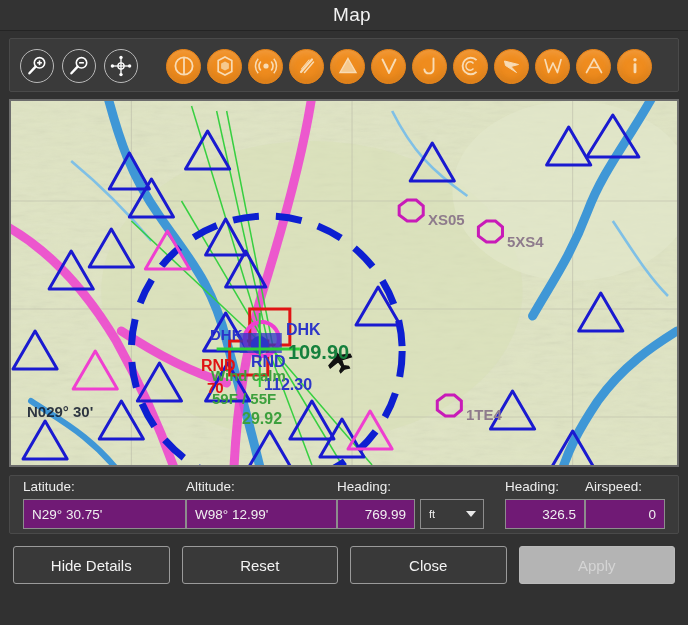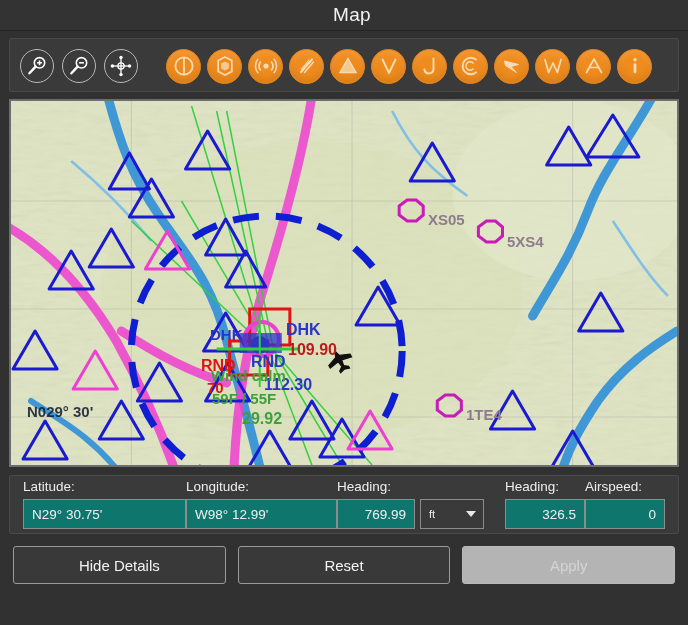--- a/index.html
+++ b/index.html
@@ -71,21 +71,21 @@
     border-radius: 2px;
     padding: 9px 13px 4px 13px;
     display: flex; align-items: flex-end; gap: 0;
     height: 59px;
   }
   .field { display: flex; flex-direction: column; }
   .field .lbl {
     color: #ededed; font-size: 13.5px; margin-bottom: 5px; white-space: nowrap;
   }
   .txtbox {
-    background: #0f766e;
+    background: #701a75;
     border: 1px solid #8d8d8d;
     color: #f0f0f0;
     font-size: 13.5px;
     height: 30px;
     padding: 0 8px;
     line-height: 28px;
     font-family: "Liberation Sans", sans-serif;
   }
   .txtbox.right { text-align: right; }
   .f-lat  { width: 163px; }
@@ -381,42 +381,42 @@
     </svg>
 
     <div style="position:absolute; inset:0; pointer-events:none;">
       <span class="m-label" style="position:absolute; left:16px; top:302px; font-size:15px; color:#0f172a; opacity:.85;">N029° 30'</span>
 
       <span class="m-label" style="position:absolute; left:417px; top:110px; font-size:15px; color:#8e7b8c;">XS05</span>
       <span class="m-label" style="position:absolute; left:496px; top:132px; font-size:15px; color:#8e7b8c;">5XS4</span>
       <span class="m-label" style="position:absolute; left:455px; top:305px; font-size:15px; color:#8e7b8c;">1TE4</span>
 
       <span class="m-label" style="position:absolute; left:275px; top:220px; font-size:16px; color:#2c35c8;">DHK</span>
-      <span class="m-label" style="position:absolute; left:277px; top:240px; font-size:16px; color:#b91c1c;">109.90</span>
+      <span class="m-label" style="position:absolute; left:277px; top:240px; font-size:20px; color:#15803d;">109.90</span>
       <span class="m-label" style="position:absolute; left:253px; top:275px; font-size:16px; color:#2c35c8;">112.30</span>
       <span class="m-label" style="position:absolute; left:199px; top:225px; font-size:15px; color:#2c35c8;">DHK</span>
       <span class="m-label" style="position:absolute; left:190px; top:256px; font-size:16px; color:#e01414;">RND</span>
       <span class="m-label" style="position:absolute; left:240px; top:252px; font-size:16px; color:#2c35c8;">RND</span>
 
       <span class="m-label" style="position:absolute; left:200px; top:266px; font-size:15px; color:#3da03d;">Wind calm</span>
       <span class="m-label" style="position:absolute; left:196px; top:278px; font-size:15px; color:#e01414;">70</span>
       <span class="m-label" style="position:absolute; left:201px; top:289px; font-size:15px; color:#3da03d;">59F / 55F</span>
       <span class="m-label" style="position:absolute; left:231px; top:309px; font-size:16px; color:#3da03d;">29.92</span>
     </div>
   </div>
 
   <div class="detailspanel">
 
     <div class="field">
       <span class="lbl">Latitude:</span>
       <input class="txtbox f-lat" type="text" value="N29° 30.75'" style="">
     </div>
 
     <div class="field">
-      <span class="lbl">Longitude:</span>
+      <span class="lbl">Altitude:</span>
       <input class="txtbox f-lon" type="text" value="W98° 12.99'" style="">
     </div>
 
     <div class="field">
       <span class="lbl">Heading:</span>
       <div class="altgroup">
         <input class="txtbox f-alt right" type="text" value="769.99" style="">
         <div class="combo">
           <span>ft</span>
           <span class="caret"></span>
@@ -433,16 +433,17 @@
 
     <div class="field">
       <span class="lbl">Airspeed:</span>
       <input class="txtbox f-spd right" type="text" value="0" style="">
     </div>
   </div>
 
   <div class="btnbar">
     <div class="btn">Hide Details</div>
     <div class="btn">Reset</div>
+    <div class="btn">Close</div>
     <div class="btn disabled">Apply</div>
   </div>
 
 </div>
 
 </body></html>

